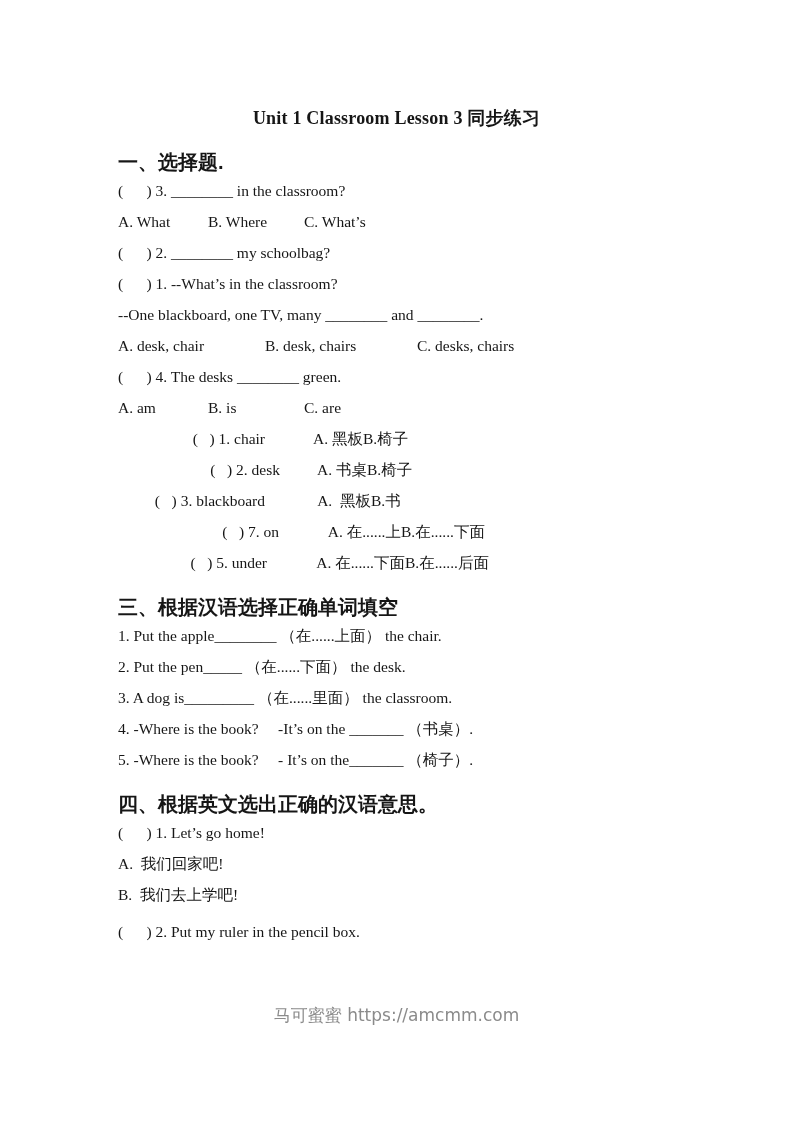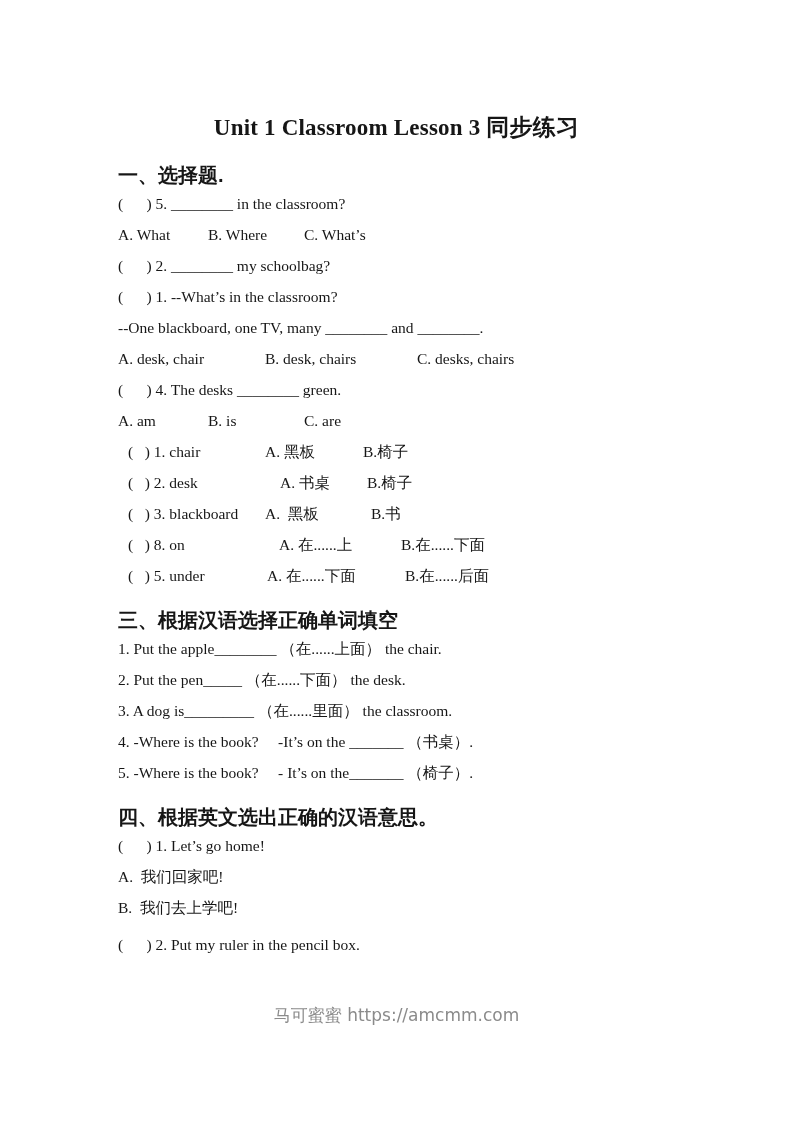--- a/index.html
+++ b/index.html
@@ -3,68 +3,68 @@
 <meta charset="utf-8">
 <style>
   html,body{margin:0;padding:0;}
   body{
     width:793px;height:1122px;background:#ffffff;
     font-family:"Liberation Serif","DejaVu Serif",serif;
     color:#161616;
   }
   .page{position:relative;width:793px;height:1122px;overflow:hidden;background:#ffffff;}
   .title{
-    margin:12px;padding-top:100px;text-align:center;
-    font-size:23px;font-weight:bold;letter-spacing:0.2px;
+    margin:6px;padding-top:100px;text-align:center;
+    font-size:18px;font-weight:bold;letter-spacing:0.2px;
     font-family:"Liberation Serif","DejaVu Serif",serif;
   }
   .sec-head{
     margin:16px 0 0 118px;font-size:20px;font-weight:bold;line-height:26px;
     font-family:"Liberation Sans","DejaVu Sans",sans-serif;
   }
   .sec-head.first{margin-top:19px;}
   .line{
     margin:0 0 0 118px;font-size:15.5px;line-height:31px;
     white-space:pre-wrap;
   }
   .opts span{display:inline-block;}
   .w90{width:90px}
   .w96{width:96px}
   .w147{width:147px}
   .w152{width:152px}
   .row{margin:0 0 0 128px;font-size:15.5px;line-height:31px;white-space:pre-wrap;}
-  .row span{display:inline-block;}
+  .row span{display:inline-block;text-align:right;}
   .last-q{margin-top:6px;}
   .footer{
     position:absolute;top:1004px;left:0;width:793px;text-align:center;
     font-family:"DejaVu Sans","Liberation Sans",sans-serif;
     font-size:17px;color:#8b8b8b;
   }
 </style>
 </head>
 <body>
 
 <div class="page">
 
   <h1 class="title">Unit 1 Classroom Lesson 3  同步练习</h1>
 
   <h2 class="sec-head first">一、选择题.</h2>
-  <p class="line">(      ) 5. ________ in the classroom?</p>
+  <p class="line">(      ) 3. ________ in the classroom?</p>
   <p class="line opts"><span class="w90">A. What</span><span class="w96">B. Where</span><span>C. What’s</span></p>
   <p class="line">(      ) 2. ________ my schoolbag?</p>
   <p class="line">(      ) 1. --What’s in the classroom?</p>
   <p class="line">--One blackboard, one TV, many ________ and ________.</p>
   <p class="line opts"><span class="w147">A. desk, chair</span><span class="w152">B. desk, chairs</span><span>C. desks, chairs</span></p>
   <p class="line">(      ) 4. The desks ________ green.</p>
   <p class="line opts"><span class="w90">A. am</span><span class="w96">B. is</span><span>C. are</span></p>
 
   <p class="row"><span style="width:137px">(   ) 1. chair</span><span style="width:98px">A. 黑板</span><span>B.椅子</span></p>
   <p class="row"><span style="width:152px">(   ) 2. desk</span><span style="width:87px">A. 书桌</span><span>B.椅子</span></p>
   <p class="row"><span style="width:137px">(   ) 3. blackboard</span><span style="width:106px">A.  黑板</span><span>B.书</span></p>
-  <p class="row"><span style="width:151px">(   ) 8. on</span><span style="width:122px">A. 在......上</span><span>B.在......下面</span></p>
+  <p class="row"><span style="width:151px">(   ) 7. on</span><span style="width:122px">A. 在......上</span><span>B.在......下面</span></p>
   <p class="row"><span style="width:139px">(   ) 5. under</span><span style="width:138px">A. 在......下面</span><span>B.在......后面</span></p>
 
   <h2 class="sec-head">三、根据汉语选择正确单词填空</h2>
   <p class="line">1. Put the apple________ （在......上面） the chair.</p>
   <p class="line">2. Put the pen_____ （在......下面） the desk.</p>
   <p class="line">3. A dog is_________ （在......里面） the classroom.</p>
   <p class="line">4. -Where is the book?     -It’s on the _______ （书桌）.</p>
   <p class="line">5. -Where is the book?     - It’s on the_______ （椅子）.</p>
 
   <h2 class="sec-head">四、根据英文选出正确的汉语意思。</h2>

